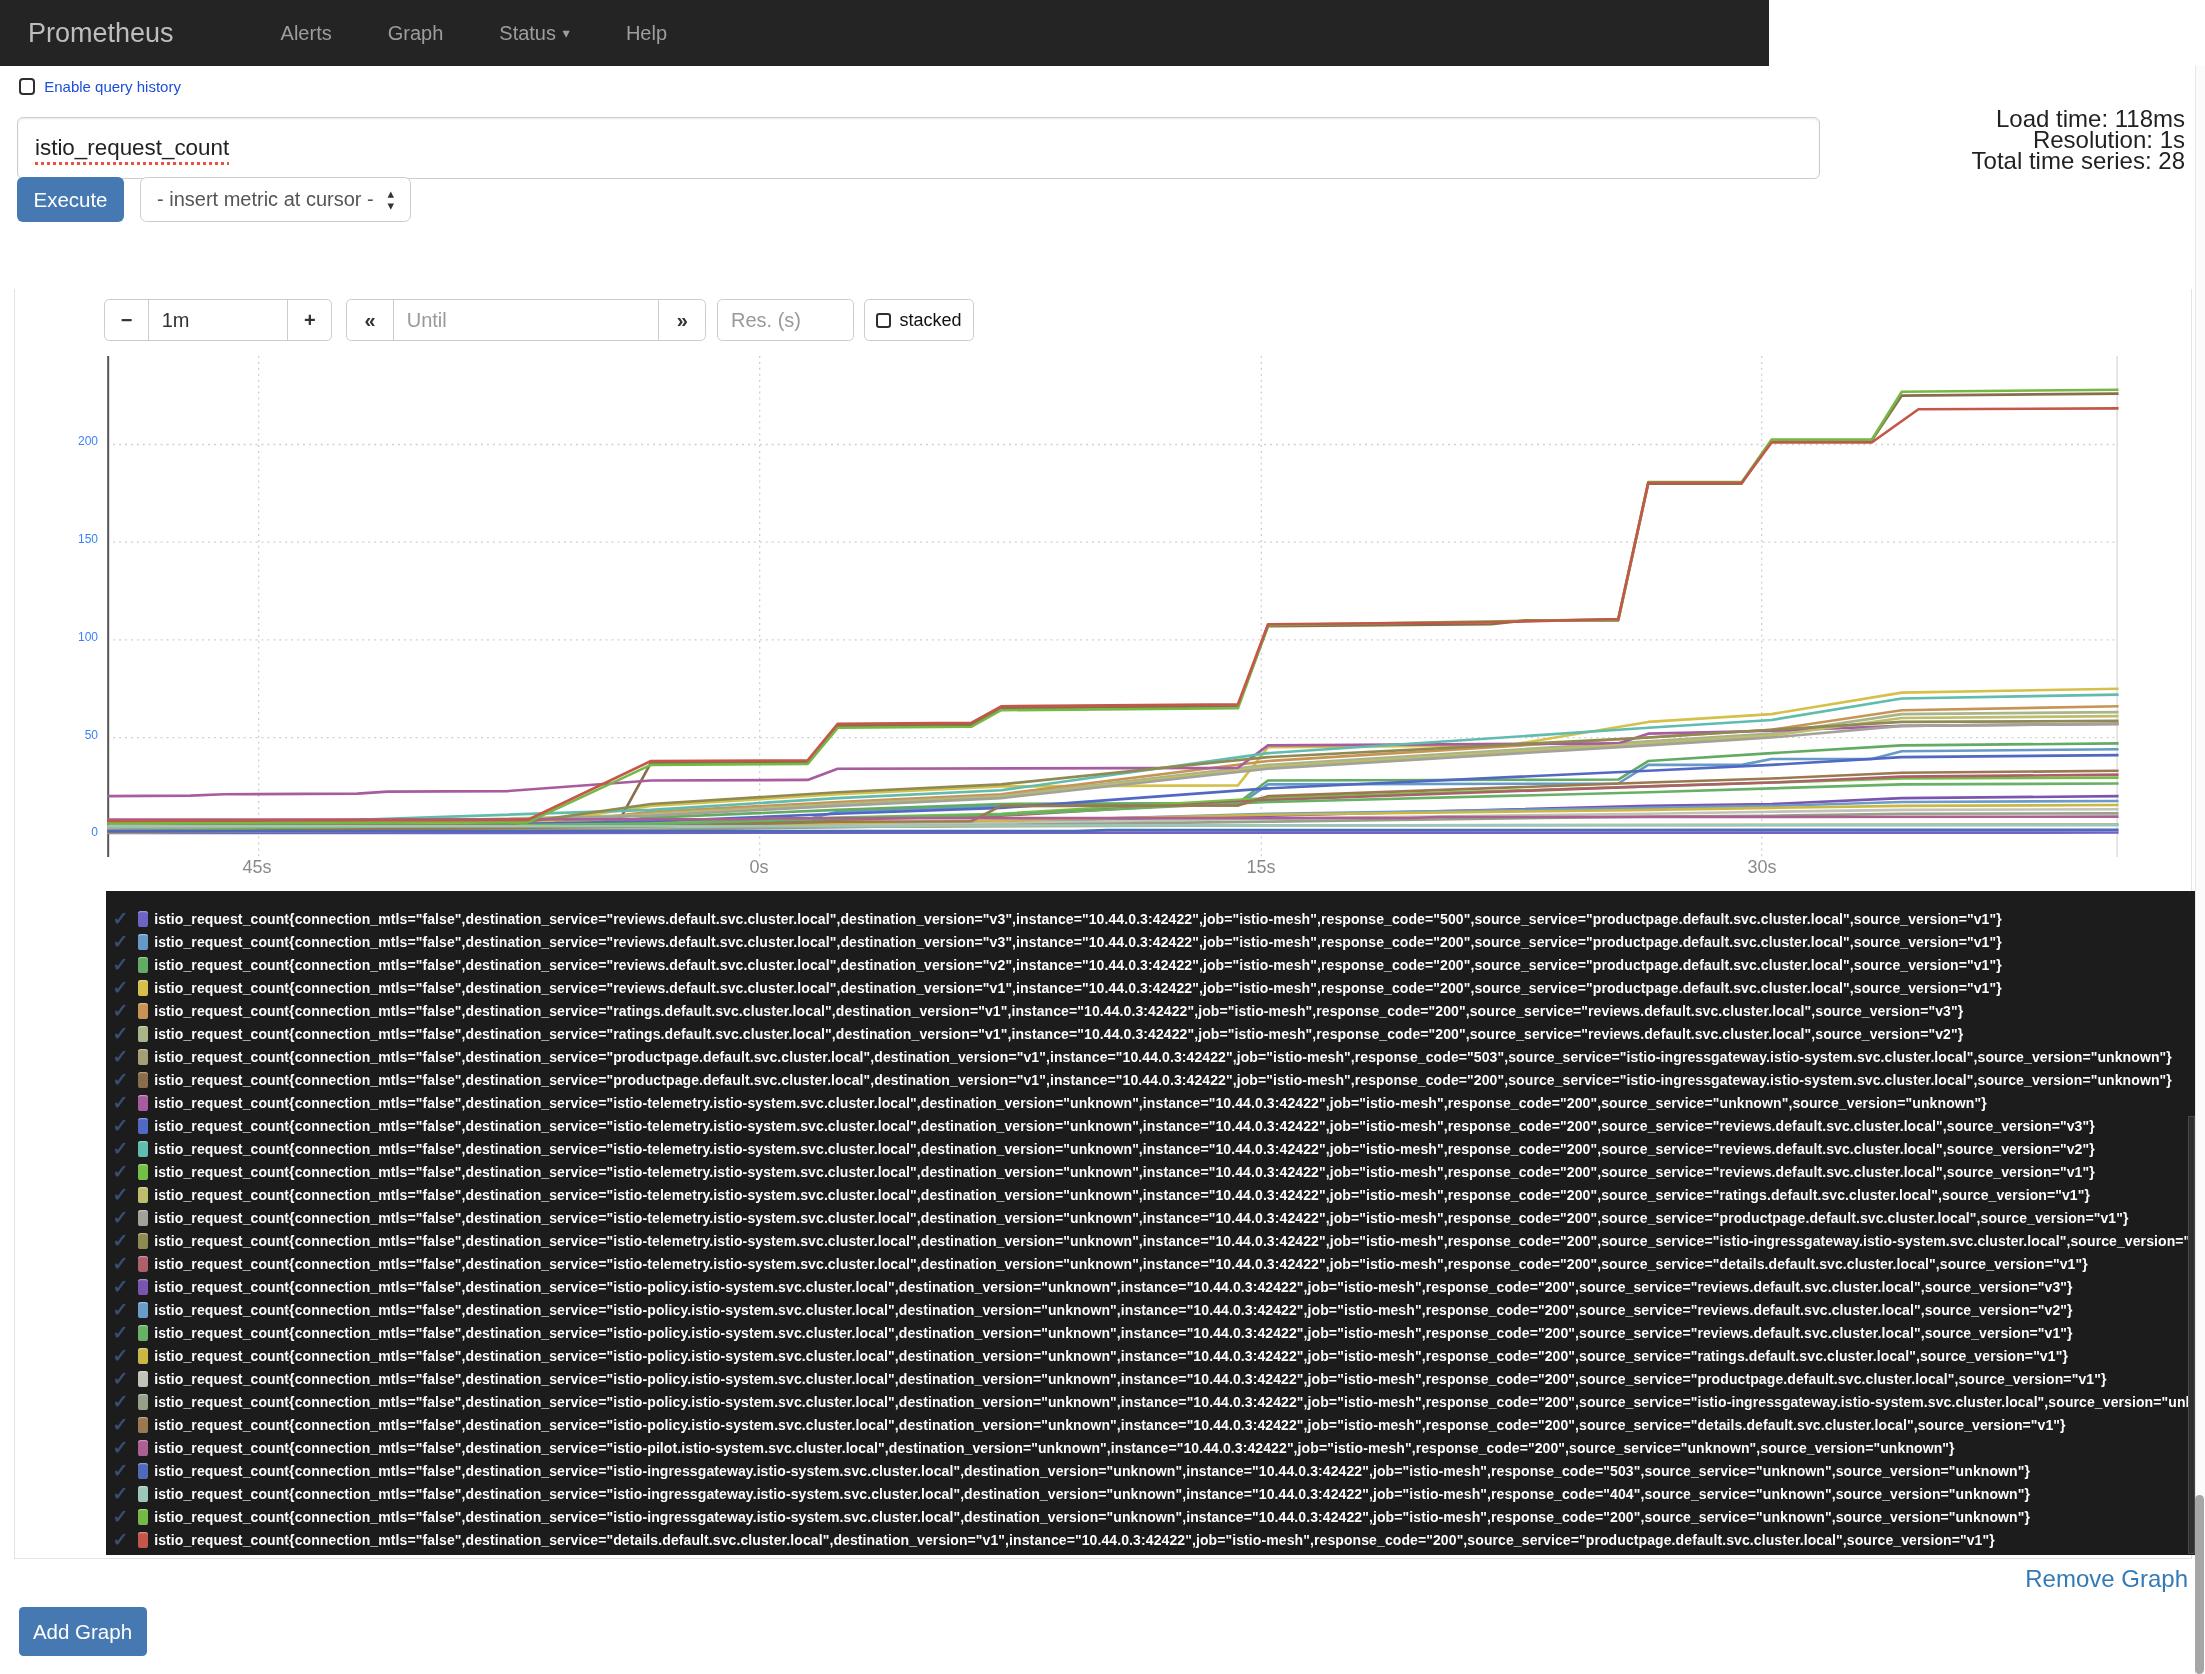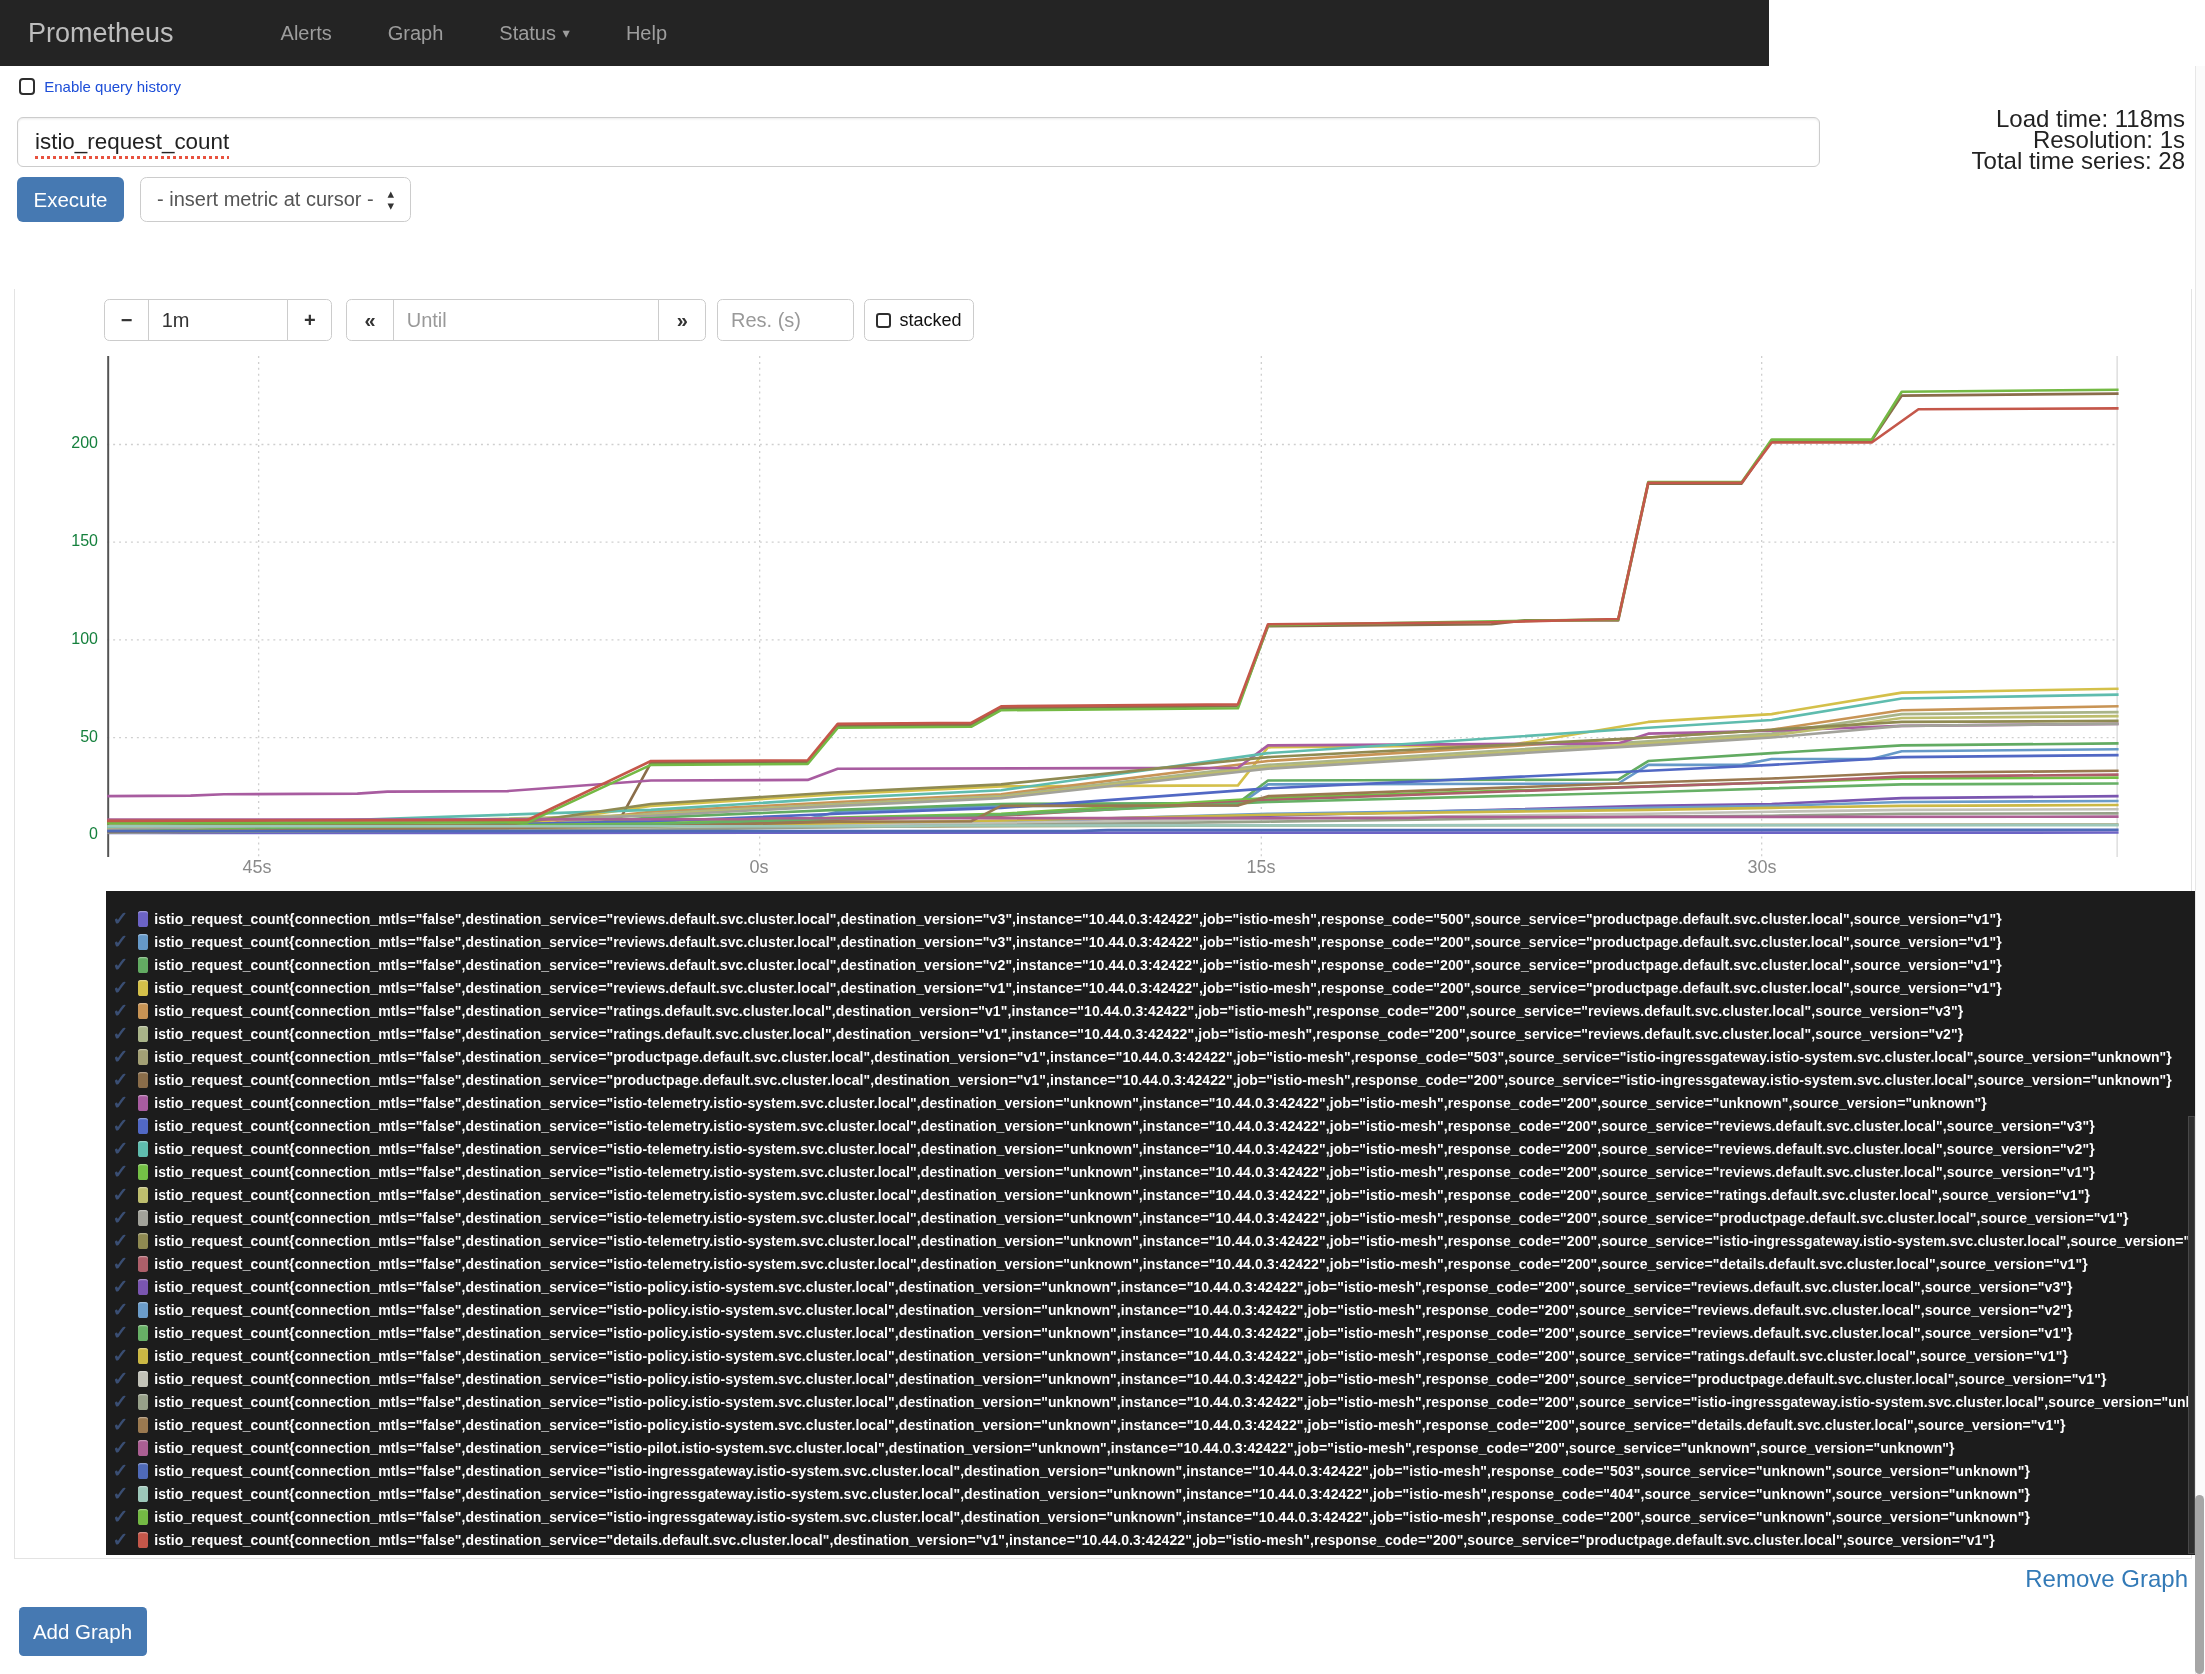--- a/index.html
+++ b/index.html
@@ -11,21 +11,21 @@
   .brand { color:#bdbdbd; font-size:27px; margin-left:28px; }
   .nav-items { display:flex; margin-left:79px; }
   .nav-item { color:#9d9d9d; font-size:20px; padding:0 28px; cursor:pointer; display:flex; align-items:center; gap:6.6px; }
   .caret { font-size:14.5px; color:#9d9d9d; }
 
   
   .history-row { position:absolute; left:18.5px; top:78px; display:flex; align-items:center; gap:9.2px; }
   .cb { width:16.5px; height:16.5px; border:2px solid #2e2e2e; border-radius:4px; background:#fff; }
   .history-label { font-size:15px; color:#1d4ed8; }
 
-  .query-input { position:absolute; left:17px; top:117px; width:1803px; height:50px; background:#fff;
+  .query-input { position:absolute; left:17px; top:117px; width:1803px; height:62px; background:#fff;
     border:1.3px solid #ccc; border-radius:6px; box-shadow:inset 0 1.3px 2px rgba(0,0,0,.08);
     font-size:22.4px; color:#222; display:flex; align-items:center; padding:0 17px; }
   .query-input span { text-decoration:underline dotted #e8523f 2.6px; text-underline-offset:6.6px; }
 
   .stats { position:absolute; right:20px; top:108px; text-align:right; font-size:24px; color:#222; line-height:21px; }
 
   .execute-btn { position:absolute; left:17px; top:177px; width:107px; height:45px; background:#4679b2; color:#fff;
     font-size:20.5px; border:none; border-radius:6px; display:flex; align-items:center; justify-content:center; cursor:pointer; }
   .metric-select { position:absolute; left:140px; top:177px; width:271px; height:45px; background:#fff; border:1.3px solid #ccc;
     border-radius:6.6px; font-size:20px; color:#555; display:flex; align-items:center; padding:0 16px; cursor:pointer; }
@@ -48,21 +48,21 @@
   .grp > * { margin-left:-1.3px; }
   .grp > *:first-child { margin-left:0; border-radius:5.3px 0 0 5.3px; }
   .grp > *:last-child { border-radius:0 5.3px 5.3px 0; }
   .solo { border-radius:5.3px; }
   .stacked-btn { position:absolute; left:864px; top:299px; width:110px; height:42px; border:1.3px solid #ccc; border-radius:5.3px;
     background:#fff; display:flex; align-items:center; justify-content:center; gap:8px; font-size:18px; color:#111; cursor:pointer; }
   .cb-sm { width:15px; height:15px; border:2px solid #2e2e2e; border-radius:3.3px; background:#fff; }
 
   
   #plot { position:absolute; left:106px; top:356px; }
-  .ytick { position:absolute; width:73px; left:25px; text-align:right; font-size:16px; color:#15803d; }
+  .ytick { position:absolute; width:73px; left:25px; text-align:right; font-size:12px; color:#3b82f6; }
   .xtick { position:absolute; top:857px; font-size:18px; color:#8a8a8a; transform:translateX(-50%); }
 
   
   .legend { position:absolute; left:106px; top:891px; width:2090px; height:664px; background:#1c1c1c; padding:16px 0 0 6.6px; overflow:hidden; }
   .legend-row { height:23px; display:flex; align-items:center; white-space:nowrap; overflow:hidden; cursor:pointer; }
   .check { color:#3a4e73; font-size:19px; font-weight:bold; width:25px; flex:0 0 25px; }
   .swatch { width:10px; height:16px; border-radius:2.6px; margin-right:6.6px; flex:0 0 10px; box-shadow:inset 0 1.3px 0 rgba(255,255,255,.35); }
   .legend-label { color:#fff; font-size:14px; font-weight:600; letter-spacing:0.1px; }
   .legend-scrollbar { position:absolute; left:2188px; top:1116px; width:6.6px; height:438px; background:#2f2f2f; border:0.7px solid #484848; }
 

